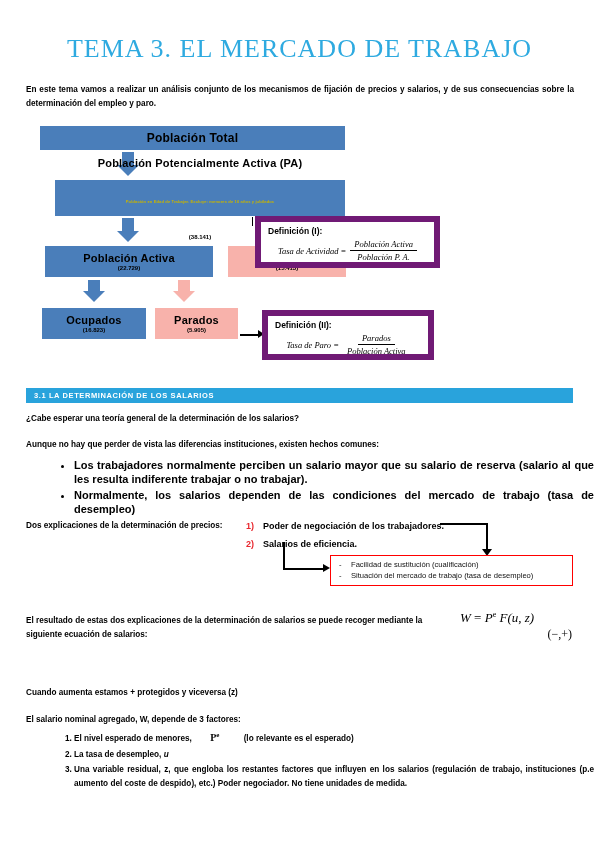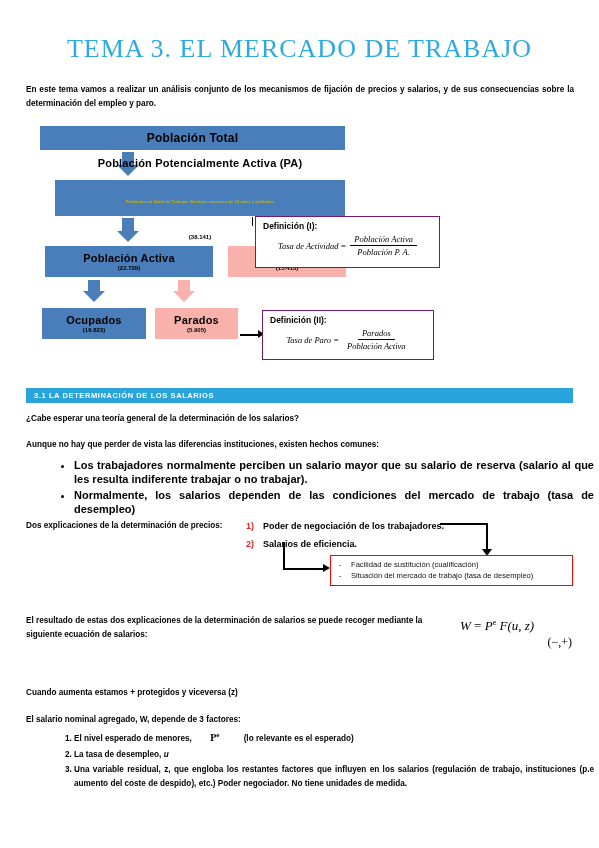--- a/index.html
+++ b/index.html
@@ -144,21 +144,21 @@
 
   #ar5 { left: 184px; top: 158px; }
   #ar5 .shaft { height: 12px; }
   #ar5 .head  { top: 11px; }
 
   
   .defbox {
     position: absolute;
     box-sizing: border-box;
     background: #ffffff;
-    border: 1px solid #701a75;
+    border: 6px solid #701a75;
     padding: 4px 7px 5px 7px;
   }
   #def1 { left: 255px; top: 216px; width: 185px; height: 52px; }
   #def2 { left: 262px; top: 310px; width: 172px; height: 50px; }
   .def-head {
     font-size: 8.5px;
     font-weight: bold;
     color: #000;
   }
   .frac-line {
@@ -306,21 +306,20 @@
     font-weight: bold;
     line-height: 13.5px;
   }
   .eqbox {
     position: absolute;
     left: 460px; top: 610px;
     width: 118px;
     text-align: left;
     font-family: "Liberation Serif", serif;
     font-size: 13px;
-    margin-top: 8px;
   }
   .eqbox .eq-main { white-space: nowrap; }
   .eqbox .eq-main i { font-style: italic; }
   .eqbox sup { font-size: 8px; }
   .eqbox .eq-sign {
     text-align: right;
     font-size: 12px;
     margin-top: 1px;
     padding-right: 6px;
   }

